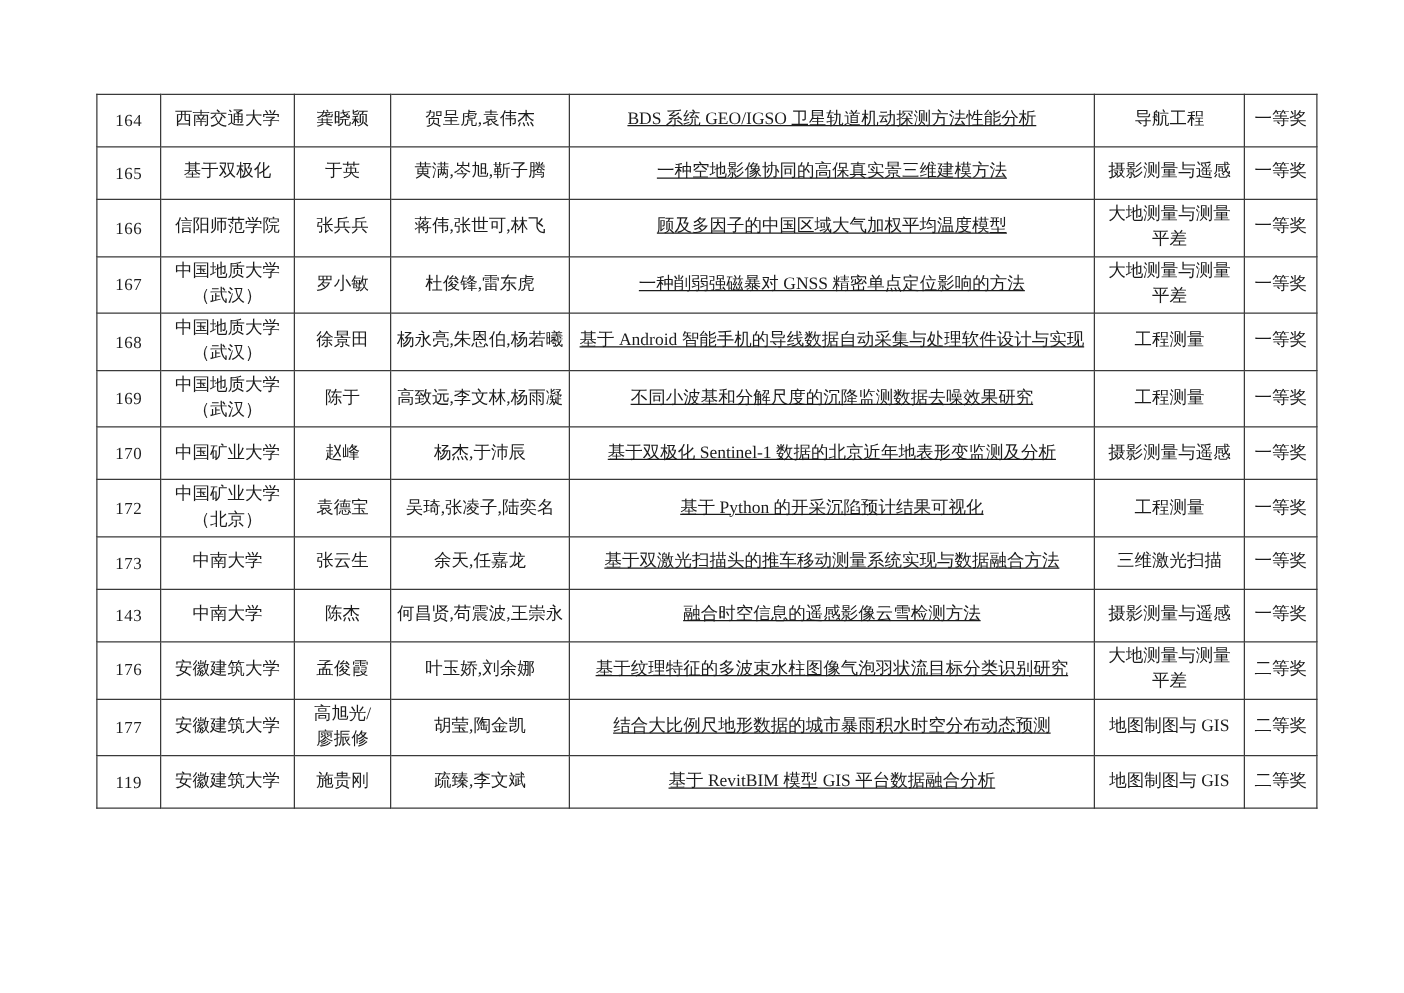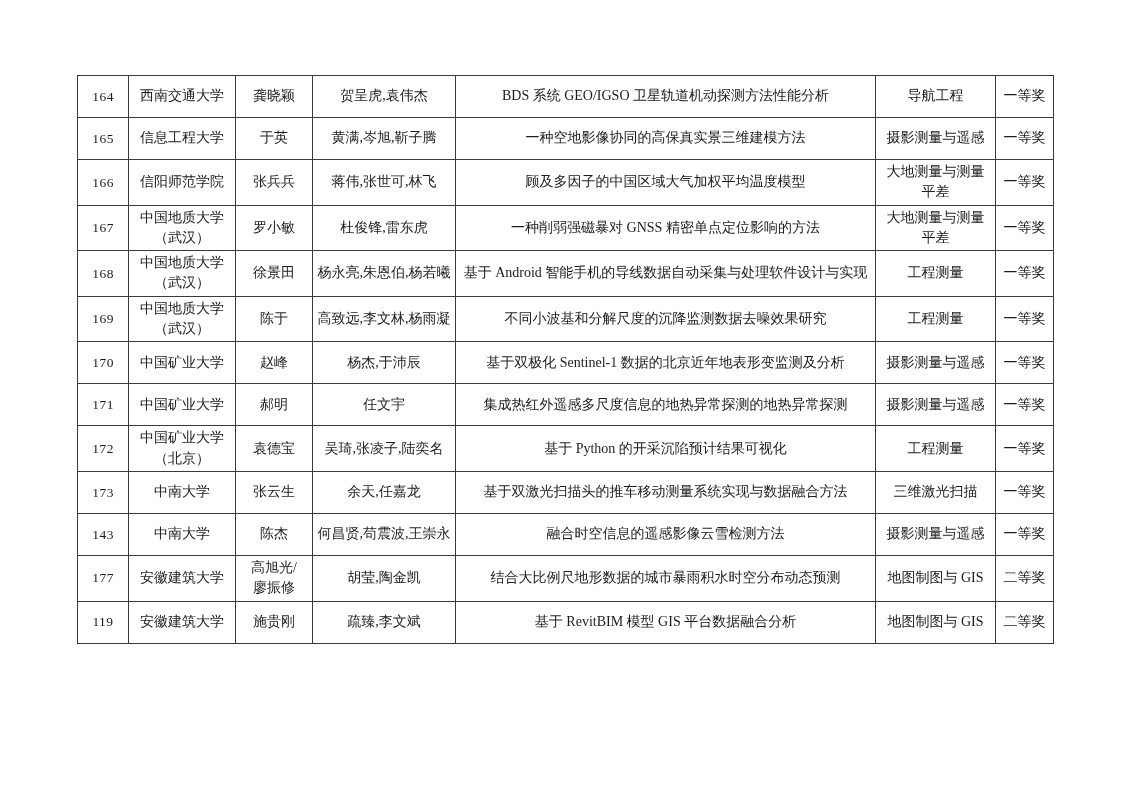--- a/index.html
+++ b/index.html
@@ -32,20 +32,21 @@
     white-space:pre-line;
     line-height:1.45;
     padding:2px 2px;
     overflow:hidden;
   }
   td.col-no{font-size:13.5px;letter-spacing:.5px;}
   td.col-title{
     text-align:left;
     padding-left:7px;
     padding-right:4px;
+    text-decoration:underline;
   }
   col.c-no{width:51px;}
   col.c-university{width:107px;}
   col.c-first_author{width:77px;}
   col.c-co_authors{width:143px;}
   col.c-title{width:420px;}
   col.c-category{width:120px;}
   col.c-award{width:58px;}
 </style>
 </head>
@@ -67,21 +68,21 @@
           <td class="col-no">164</td>
           <td class="col-university">西南交通大学</td>
           <td class="col-first_author">龚晓颖</td>
           <td class="col-co_authors">贺呈虎,袁伟杰</td>
           <td class="col-title">BDS 系统 GEO/IGSO 卫星轨道机动探测方法性能分析</td>
           <td class="col-category">导航工程</td>
           <td class="col-award">一等奖</td>
         </tr>
         <tr>
           <td class="col-no">165</td>
-          <td class="col-university">信息工程大学</td>
+          <td class="col-university">基于双极化</td>
           <td class="col-first_author">于英</td>
           <td class="col-co_authors">黄满,岑旭,靳子腾</td>
           <td class="col-title">一种空地影像协同的高保真实景三维建模方法</td>
           <td class="col-category">摄影测量与遥感</td>
           <td class="col-award">一等奖</td>
         </tr>
         <tr>
           <td class="col-no">166</td>
           <td class="col-university">信阳师范学院</td>
           <td class="col-first_author">张兵兵</td>
@@ -125,29 +126,20 @@
         <tr>
           <td class="col-no">170</td>
           <td class="col-university">中国矿业大学</td>
           <td class="col-first_author">赵峰</td>
           <td class="col-co_authors">杨杰,于沛辰</td>
           <td class="col-title">基于双极化 Sentinel-1 数据的北京近年地表形变监测及分析</td>
           <td class="col-category">摄影测量与遥感</td>
           <td class="col-award">一等奖</td>
         </tr>
         <tr>
-          <td class="col-no">171</td>
-          <td class="col-university">中国矿业大学</td>
-          <td class="col-first_author">郝明</td>
-          <td class="col-co_authors">任文宇</td>
-          <td class="col-title">集成热红外遥感多尺度信息的地热异常探测的地热异常探测</td>
-          <td class="col-category">摄影测量与遥感</td>
-          <td class="col-award">一等奖</td>
-        </tr>
-        <tr>
           <td class="col-no">172</td>
           <td class="col-university">中国矿业大学
 （北京）</td>
           <td class="col-first_author">袁德宝</td>
           <td class="col-co_authors">吴琦,张凌子,陆奕名</td>
           <td class="col-title">基于 Python 的开采沉陷预计结果可视化</td>
           <td class="col-category">工程测量</td>
           <td class="col-award">一等奖</td>
         </tr>
         <tr>
@@ -162,20 +154,30 @@
         <tr>
           <td class="col-no">143</td>
           <td class="col-university">中南大学</td>
           <td class="col-first_author">陈杰</td>
           <td class="col-co_authors">何昌贤,苟震波,王崇永</td>
           <td class="col-title">融合时空信息的遥感影像云雪检测方法</td>
           <td class="col-category">摄影测量与遥感</td>
           <td class="col-award">一等奖</td>
         </tr>
         <tr>
+          <td class="col-no">176</td>
+          <td class="col-university">安徽建筑大学</td>
+          <td class="col-first_author">孟俊霞</td>
+          <td class="col-co_authors">叶玉娇,刘余娜</td>
+          <td class="col-title">基于纹理特征的多波束水柱图像气泡羽状流目标分类识别研究</td>
+          <td class="col-category">大地测量与测量
+平差</td>
+          <td class="col-award">二等奖</td>
+        </tr>
+        <tr>
           <td class="col-no">177</td>
           <td class="col-university">安徽建筑大学</td>
           <td class="col-first_author">高旭光/
 廖振修</td>
           <td class="col-co_authors">胡莹,陶金凯</td>
           <td class="col-title">结合大比例尺地形数据的城市暴雨积水时空分布动态预测</td>
           <td class="col-category">地图制图与 GIS</td>
           <td class="col-award">二等奖</td>
         </tr>
         <tr>

